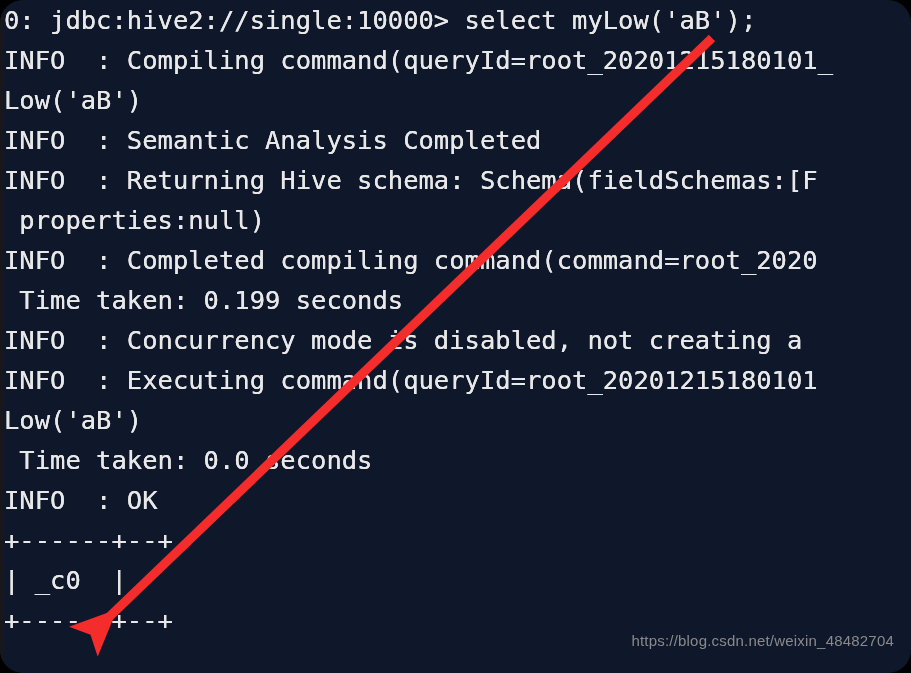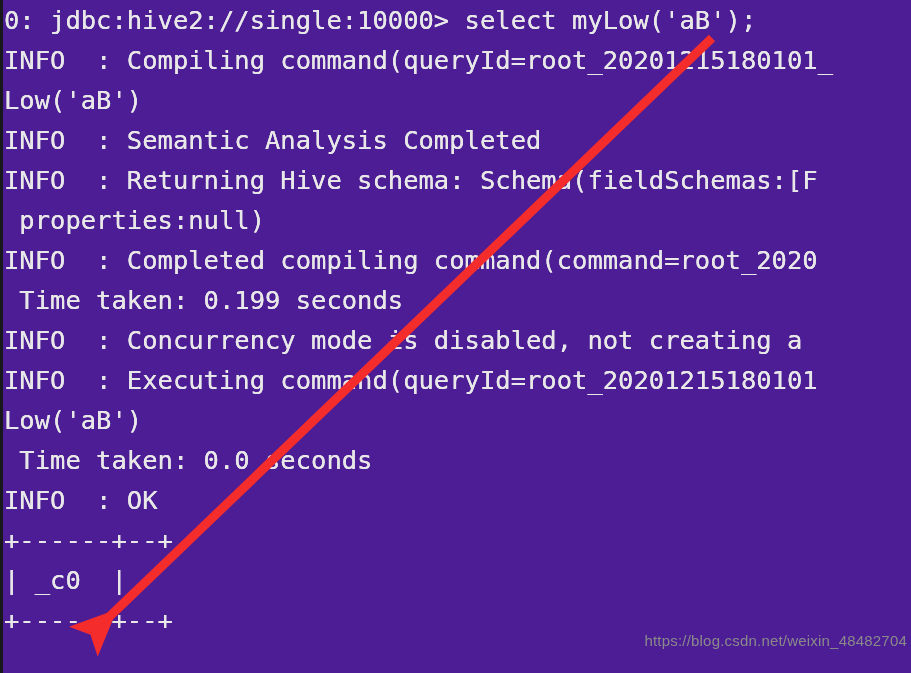--- a/index.html
+++ b/index.html
@@ -5,23 +5,24 @@
 <style>
   html, body {
     margin: 0;
     padding: 0;
     background: #000000;
   }
   #terminal {
     position: relative;
     width: 911px;
     height: 673px;
-    background: #4c1d95;
+    background: #0f172a;
     overflow: hidden;
     font-family: "DejaVu Sans Mono", "Liberation Mono", monospace;
+    border-radius: 23px;
   }
   #console-lines {
     position: absolute;
     left: 0;
     top: 0;
     width: 911px;
     padding-left: 4px;
     box-sizing: border-box;
   }
   .console-line {
@@ -37,21 +38,21 @@
   #annotation-layer {
     position: absolute;
     left: 0;
     top: 0;
     width: 911px;
     height: 673px;
     pointer-events: none;
   }
   #watermark {
     position: absolute;
-    right: 4px;
+    right: 17px;
     bottom: 24px;
     color: #8a8a8a;
     font-family: "Liberation Sans", sans-serif;
     font-size: 15px;
     letter-spacing: 0.2px;
     white-space: nowrap;
   }
   
   #left-gutter {
     position: absolute;

